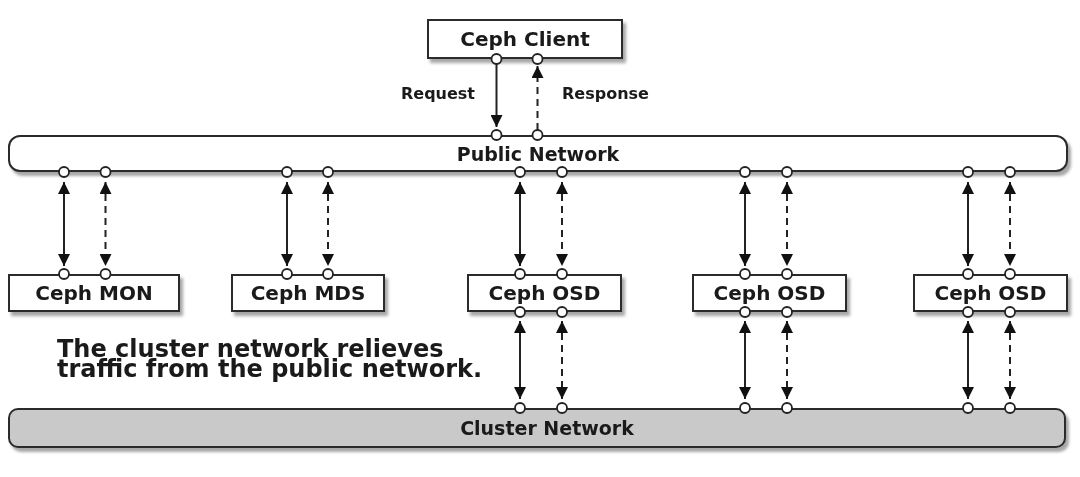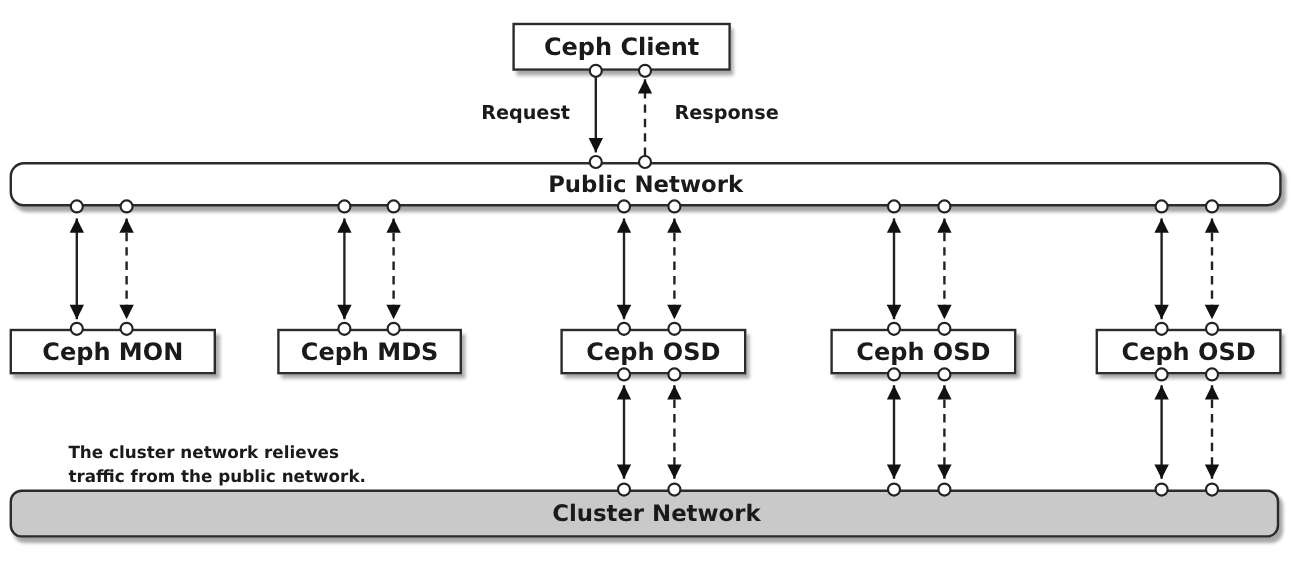--- a/index.html
+++ b/index.html
@@ -24,21 +24,21 @@
     display: flex;
     align-items: center;
     justify-content: center;
     font-weight: bold;
     box-shadow: 3px 4px 3px rgba(0,0,0,0.35);
     white-space: nowrap;
   }
   .node { font-size: 20px; }
   .netbar { font-size: 19px; border-radius: 12px; align-items: center; }
 
-  #client-box   { left: 427px; top: 19px;  width: 182px; height: 40px; justify-content: center; }
+  #client-box   { left: 427px; top: 19px;  width: 196px; height: 40px; justify-content: center; }
   #public-bar   { left: 8px;   top: 135px; width: 1060px; height: 37px; }
   #cluster-bar  { left: 8px;   top: 408px; width: 1058px; height: 40px; background: #c9c9c9; border-radius: 10px; padding-left: 20px; }
 
   #mon-box  { left: 8px;   top: 274px; width: 172px; height: 38px; }
   #mds-box  { left: 231px; top: 274px; width: 154px; height: 38px; }
   #osd1-box { left: 467px; top: 274px; width: 155px; height: 38px; }
   #osd2-box { left: 692px; top: 274px; width: 155px; height: 38px; }
   #osd3-box { left: 913px; top: 274px; width: 155px; height: 38px; }
 
   .flow-label {
@@ -48,25 +48,24 @@
     font-weight: bold;
     white-space: nowrap;
   }
   #request-label  { left: 360px; width: 115px; text-align: right; }
   #response-label { left: 562px; }
 
   .annotation {
     position: absolute;
     left: 57px;
     top: 340px;
-    font-size: 14px;
+    font-size: 24px;
     font-weight: bold;
     line-height: 19.5px;
     white-space: nowrap;
-    margin-top: 29px;
   }
 
   svg.overlay {
     position: absolute;
     left: 0;
     top: 0;
     z-index: 5;
     pointer-events: none;
   }
   .wire {

